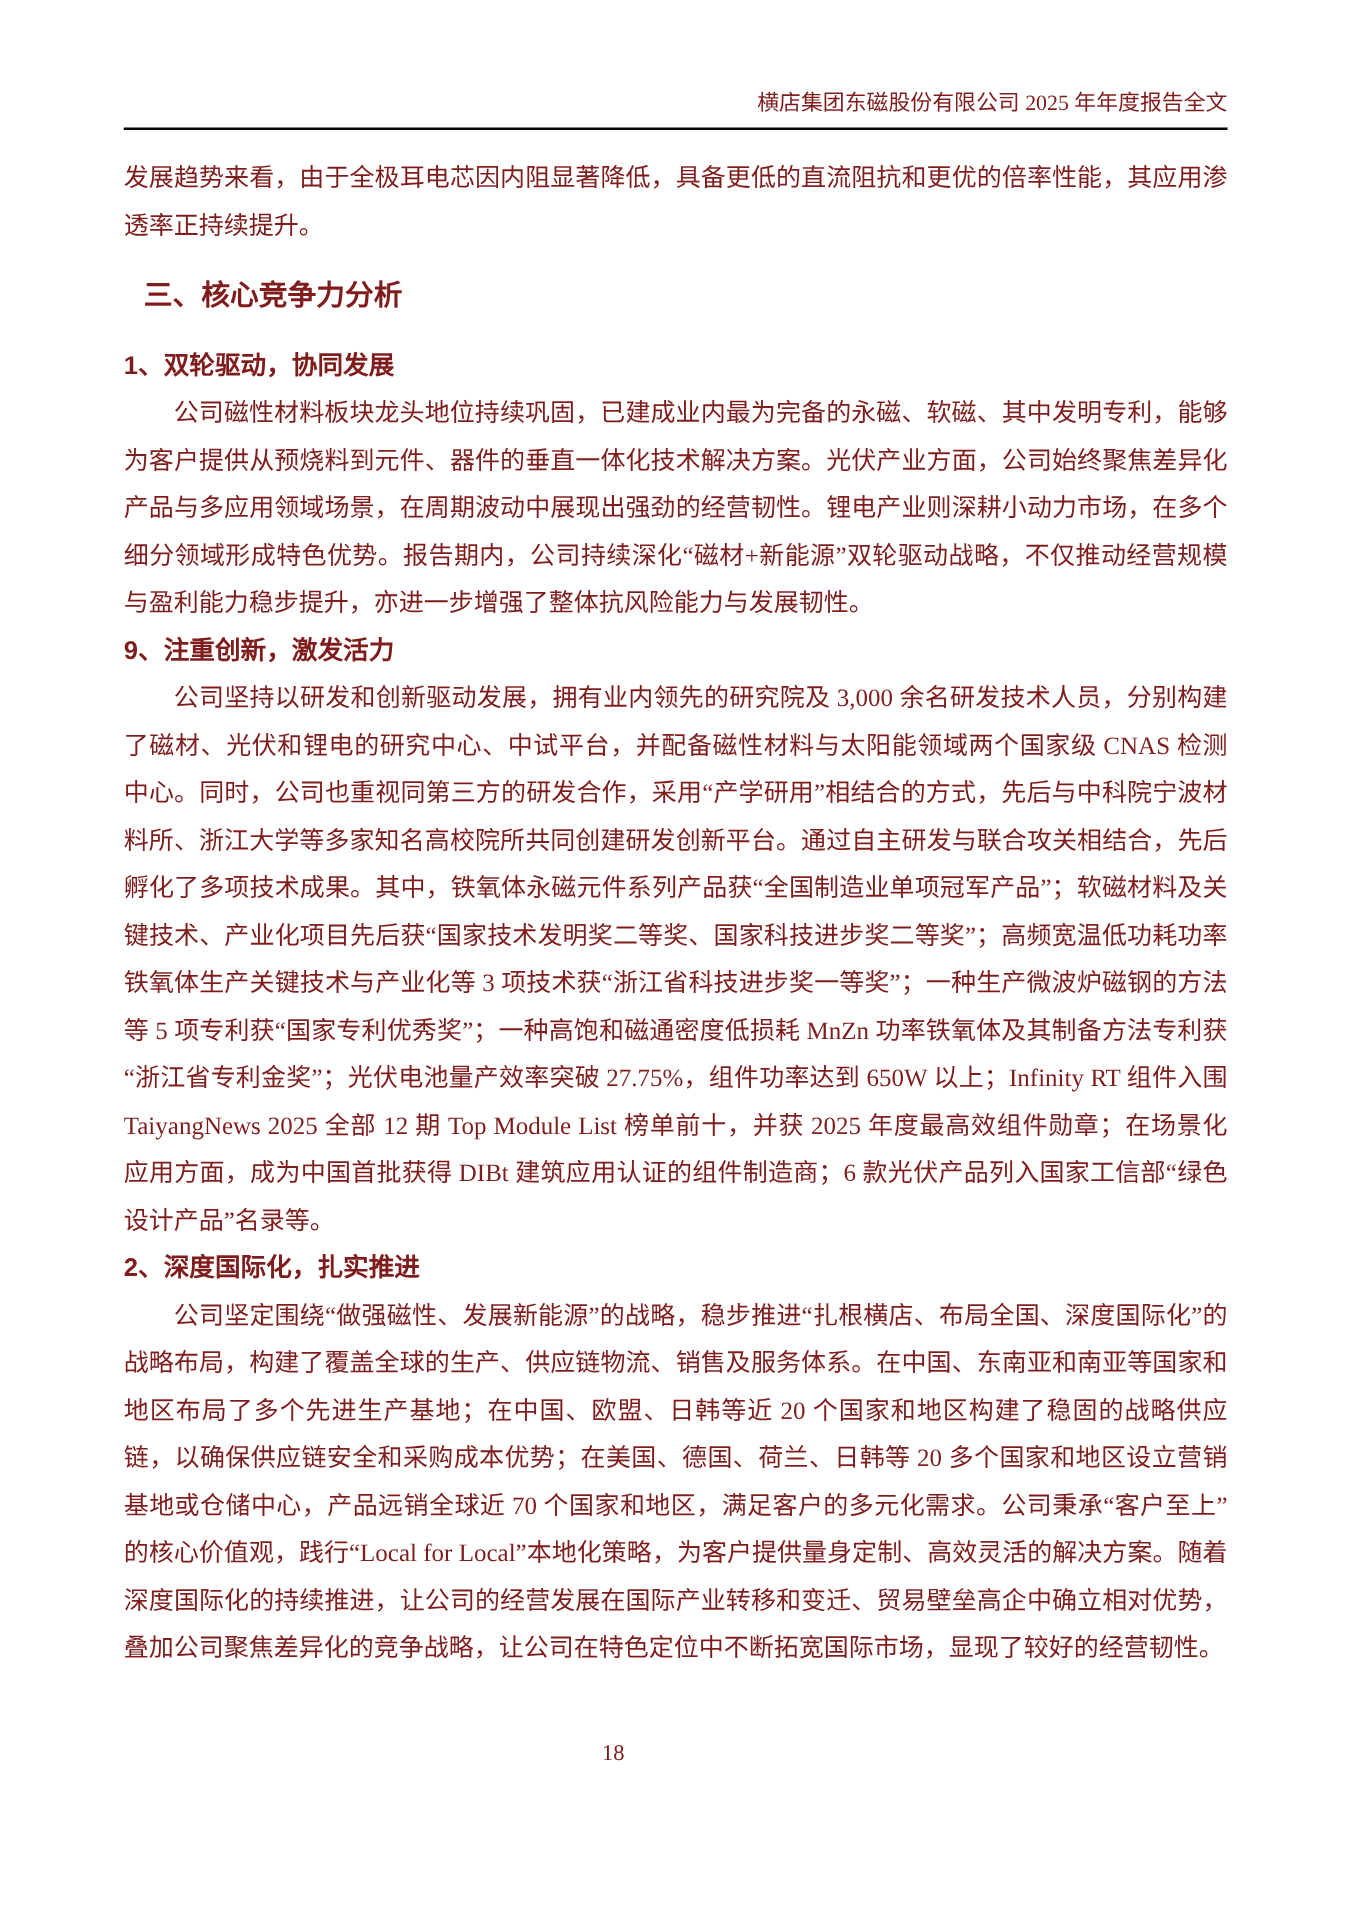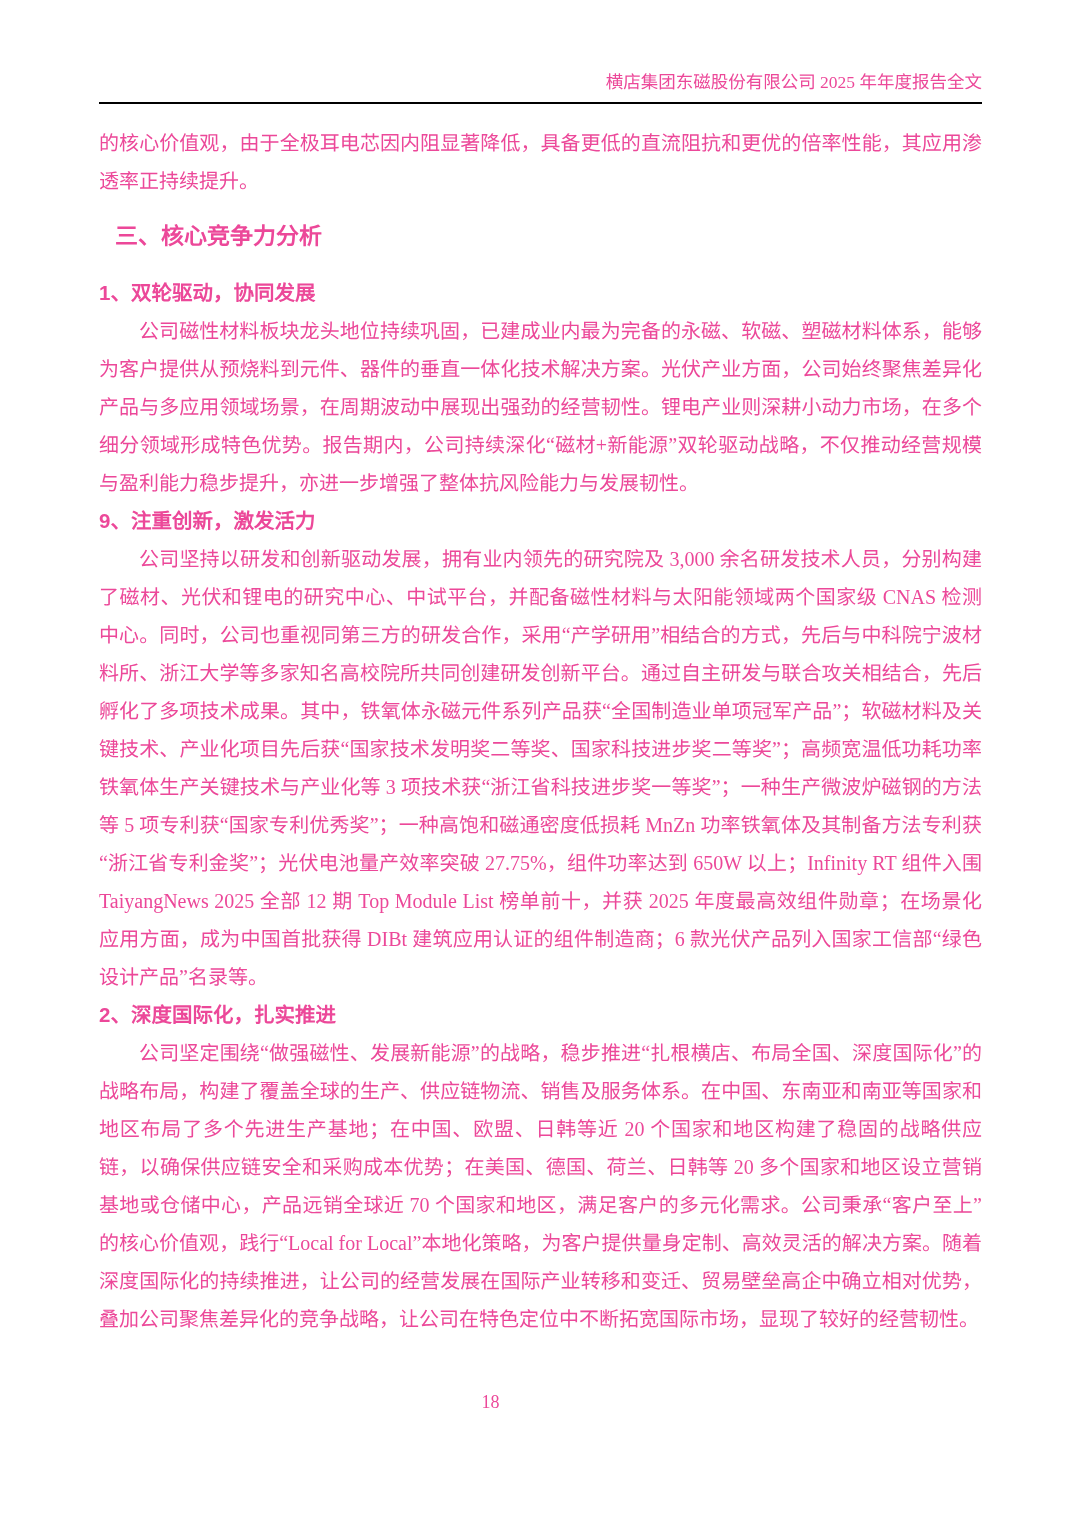--- a/index.html
+++ b/index.html
@@ -6,21 +6,21 @@
   html, body {
     margin: 0;
     padding: 0;
     background: #ffffff;
   }
   .page {
     position: relative;
     width: 1080px;
     height: 1528px;
     background: #ffffff;
-    color: #ec4899;
+    color: #7f1d1d;
     font-family: "Liberation Serif", "DejaVu Serif", serif;
     overflow: hidden;
   }
   .header-zone {
     position: absolute;
     top: 70px;
     left: 99px;
     width: 883px;
     text-align: right;
     font-size: 17.5px;
@@ -73,27 +73,27 @@
 <body>
 
 <div class="page">
 
   <div class="header-zone">
     <span>横店集团东磁股份有限公司 2025 年年度报告全文</span>
   </div>
 
   <div class="content">
 
-    <p>的核心价值观，由于全极耳电芯因内阻显著降低，具备更低的直流阻抗和更优的倍率性能，其应用渗透率正持续提升。</p>
+    <p>发展趋势来看，由于全极耳电芯因内阻显著降低，具备更低的直流阻抗和更优的倍率性能，其应用渗透率正持续提升。</p>
 
     <h2 class="section-heading">三、核心竞争力分析</h2>
 
     <h3 class="sub-heading">1、双轮驱动，协同发展</h3>
 
-    <p class="para-indent">公司磁性材料板块龙头地位持续巩固，已建成业内最为完备的永磁、软磁、塑磁材料体系，能够为客户提供从预烧料到元件、器件的垂直一体化技术解决方案。光伏产业方面，公司始终聚焦差异化产品与多应用领域场景，在周期波动中展现出强劲的经营韧性。锂电产业则深耕小动力市场，在多个细分领域形成特色优势。报告期内，公司持续深化“磁材+新能源”双轮驱动战略，不仅推动经营规模与盈利能力稳步提升，亦进一步增强了整体抗风险能力与发展韧性。</p>
+    <p class="para-indent">公司磁性材料板块龙头地位持续巩固，已建成业内最为完备的永磁、软磁、其中发明专利，能够为客户提供从预烧料到元件、器件的垂直一体化技术解决方案。光伏产业方面，公司始终聚焦差异化产品与多应用领域场景，在周期波动中展现出强劲的经营韧性。锂电产业则深耕小动力市场，在多个细分领域形成特色优势。报告期内，公司持续深化“磁材+新能源”双轮驱动战略，不仅推动经营规模与盈利能力稳步提升，亦进一步增强了整体抗风险能力与发展韧性。</p>
 
     <h3 class="sub-heading">9、注重创新，激发活力</h3>
 
     <p class="para-indent">公司坚持以研发和创新驱动发展，拥有业内领先的研究院及 3,000 余名研发技术人员，分别构建了磁材、光伏和锂电的研究中心、中试平台，并配备磁性材料与太阳能领域两个国家级 CNAS 检测中心。同时，公司也重视同第三方的研发合作，采用“产学研用”相结合的方式，先后与中科院宁波材料所、浙江大学等多家知名高校院所共同创建研发创新平台。通过自主研发与联合攻关相结合，先后孵化了多项技术成果。其中，铁氧体永磁元件系列产品获“全国制造业单项冠军产品”；软磁材料及关键技术、产业化项目先后获“国家技术发明奖二等奖、国家科技进步奖二等奖”；高频宽温低功耗功率铁氧体生产关键技术与产业化等 3 项技术获“浙江省科技进步奖一等奖”；一种生产微波炉磁钢的方法等 5 项专利获“国家专利优秀奖”；一种高饱和磁通密度低损耗 MnZn 功率铁氧体及其制备方法专利获“浙江省专利金奖”；光伏电池量产效率突破 27.75%，组件功率达到 650W 以上；Infinity RT 组件入围 TaiyangNews 2025 全部 12 期 Top Module List 榜单前十，并获 2025 年度最高效组件勋章；在场景化应用方面，成为中国首批获得 DIBt 建筑应用认证的组件制造商；6 款光伏产品列入国家工信部“绿色设计产品”名录等。</p>
 
 
     <h3 class="sub-heading">2、深度国际化，扎实推进</h3>
 
     <p class="para-indent">公司坚定围绕“做强磁性、发展新能源”的战略，稳步推进“扎根横店、布局全国、深度国际化”的战略布局，构建了覆盖全球的生产、供应链物流、销售及服务体系。在中国、东南亚和南亚等国家和地区布局了多个先进生产基地；在中国、欧盟、日韩等近 20 个国家和地区构建了稳固的战略供应链，以确保供应链安全和采购成本优势；在美国、德国、荷兰、日韩等 20 多个国家和地区设立营销基地或仓储中心，产品远销全球近 70 个国家和地区，满足客户的多元化需求。公司秉承“客户至上”的核心价值观，践行“Local for Local”本地化策略，为客户提供量身定制、高效灵活的解决方案。随着深度国际化的持续推进，让公司的经营发展在国际产业转移和变迁、贸易壁垒高企中确立相对优势，叠加公司聚焦差异化的竞争战略，让公司在特色定位中不断拓宽国际市场，显现了较好的经营韧性。</p>
 

